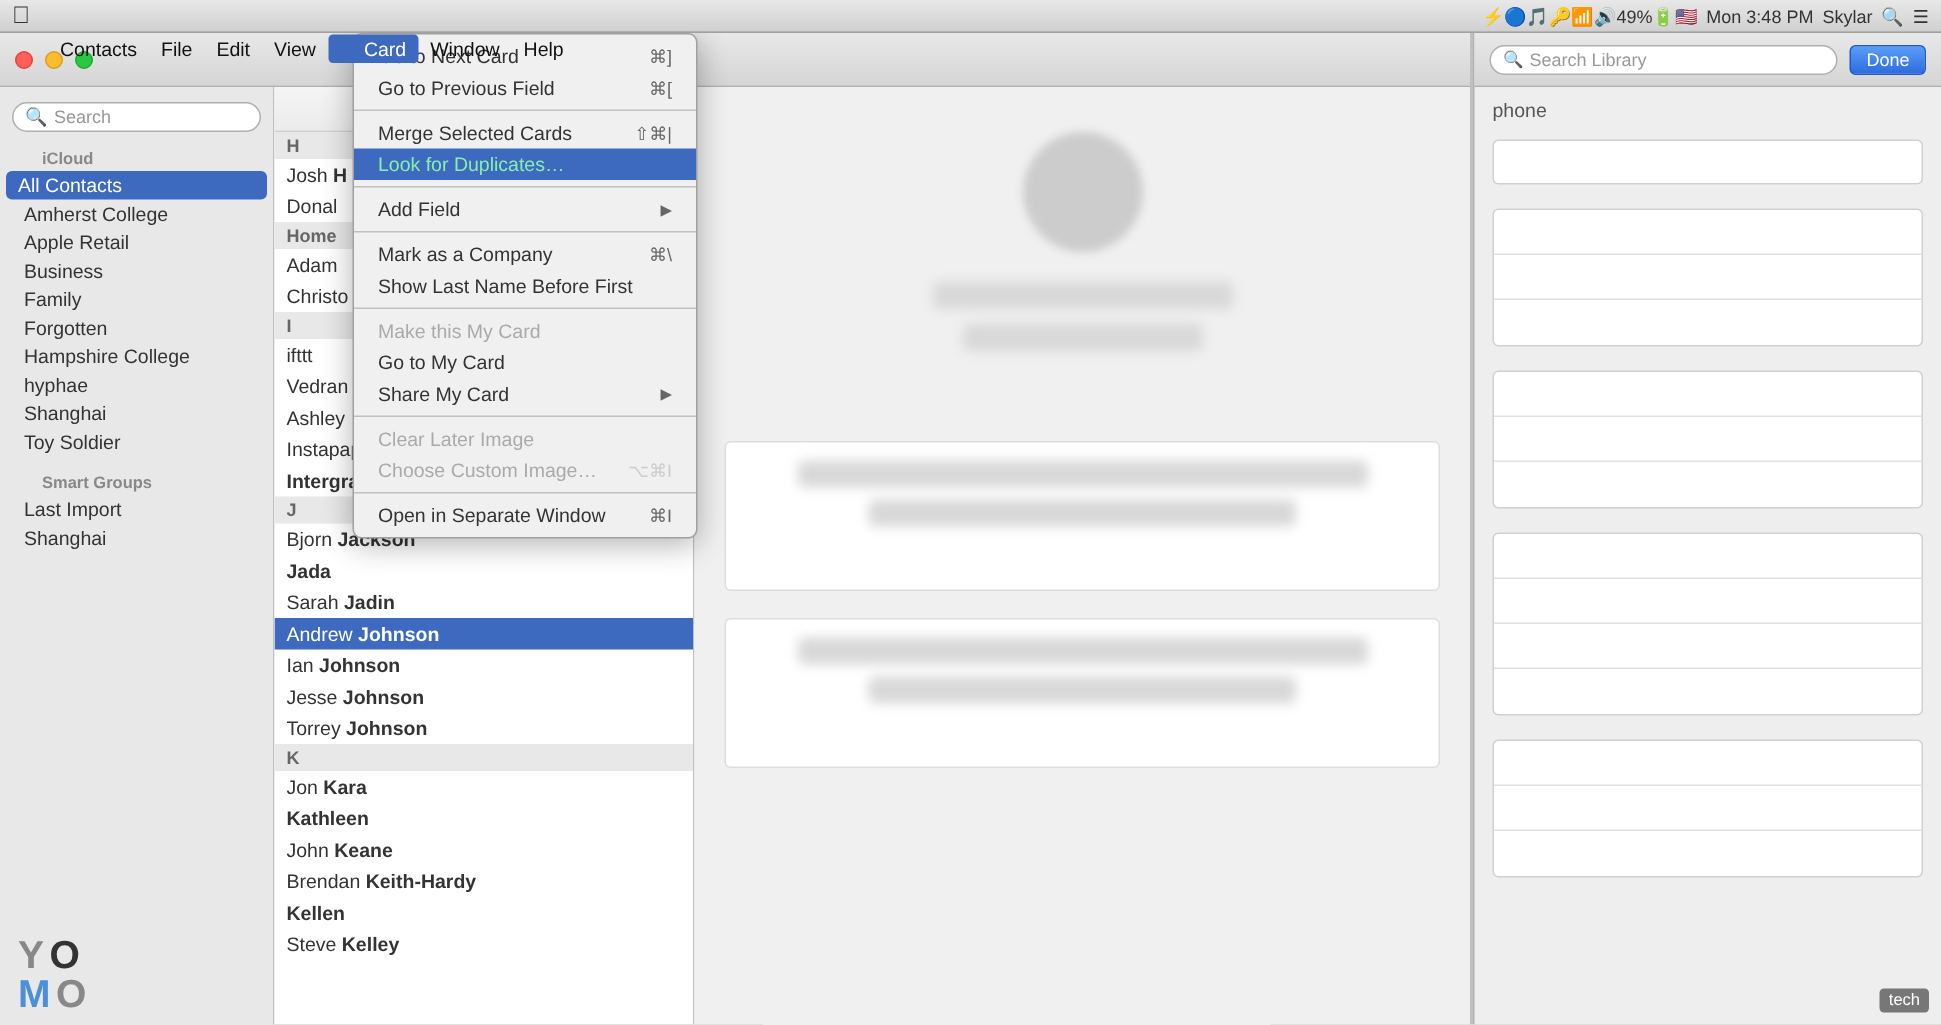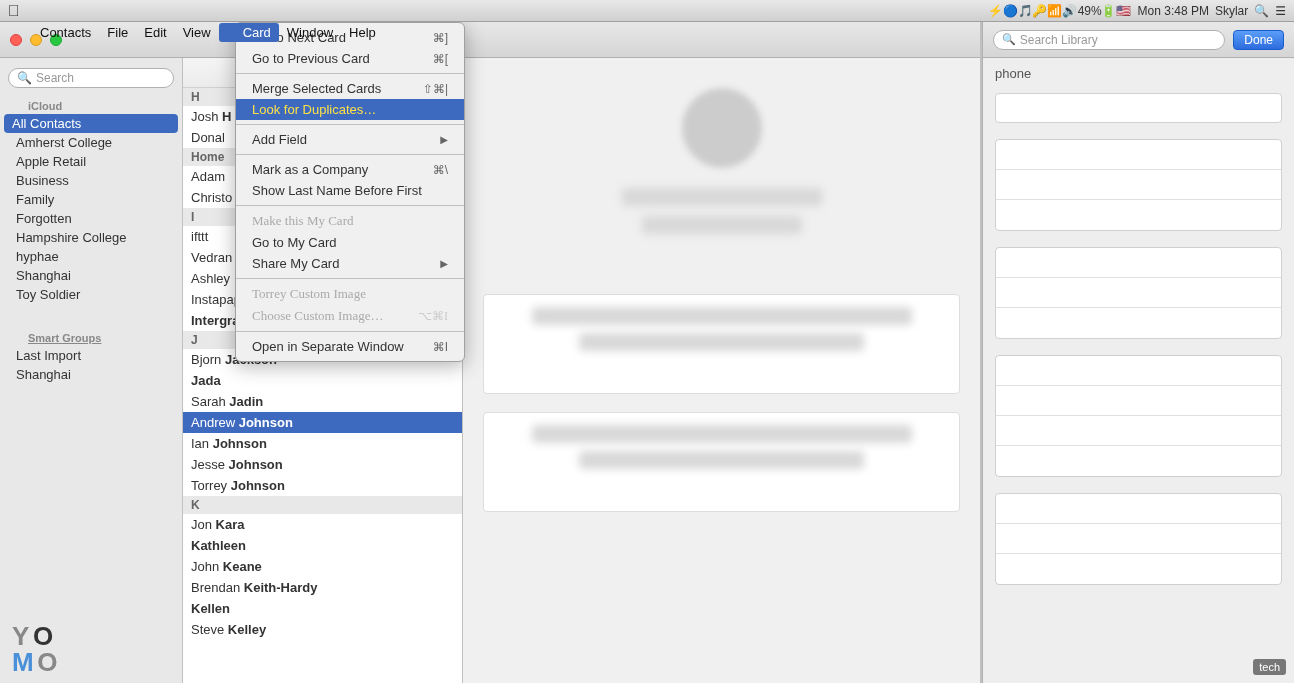--- a/index.html
+++ b/index.html
@@ -343,26 +343,25 @@
       font-size: 13px;
       color: #333;
       cursor: default;
       display: flex;
       align-items: center;
       justify-content: space-between;
       white-space: nowrap;
     }
     .menu-item.highlighted {
       background: #3d6abf;
-      color: #fde047;
+      color: #86efac;
     }
     .menu-item.disabled {
       color: #aaa;
       cursor: default;
-      font-family: Liberation Serif, serif;
     }
     .menu-separator {
       height: 1px;
       background: #c0c0c0;
       margin: 4px 0;
     }
     .menu-shortcut {
       font-size: 12px;
       color: #666;
       margin-left: 16px;
@@ -423,21 +422,21 @@
       <div class="sidebar-item selected">All Contacts</div>
       <div class="sidebar-item group-item">Amherst College</div>
       <div class="sidebar-item group-item">Apple Retail</div>
       <div class="sidebar-item group-item">Business</div>
       <div class="sidebar-item group-item">Family</div>
       <div class="sidebar-item group-item">Forgotten</div>
       <div class="sidebar-item group-item">Hampshire College</div>
       <div class="sidebar-item group-item">hyphae</div>
       <div class="sidebar-item group-item">Shanghai</div>
       <div class="sidebar-item group-item">Toy Soldier</div>
-      <div style="margin-top:24px;text-decoration:underline;" class="sidebar-section-header">Smart Groups</div>
+      <div style="margin-top:8px;" class="sidebar-section-header">Smart Groups</div>
       <div class="sidebar-item group-item">Last Import</div>
       <div class="sidebar-item group-item">Shanghai</div>
 
       <div class="moyo-logo" style="position:relative;margin-top:auto;padding-top:20px;">
         <div class="moyo-row">
           <span style="color:#888;font-size:26px;font-weight:900;">Y</span>
           <span style="color:#333;font-size:26px;font-weight:900;">O</span>
         </div>
         <div class="moyo-row">
           <span style="color:#4a90d9;font-size:26px;font-weight:900;">M</span>
@@ -507,21 +506,21 @@
     </div>
   </div>
 </div>
 
 <div id="dropdown-menu">
   <div class="menu-item">
     <span>Go to Next Card</span>
     <span class="menu-shortcut">⌘]</span>
   </div>
   <div class="menu-item">
-    <span>Go to Previous Card</span>
+    <span>Go to Previous Field</span>
     <span class="menu-shortcut">⌘[</span>
   </div>
   <div class="menu-separator"></div>
   <div class="menu-item">
     <span>Merge Selected Cards</span>
     <span class="menu-shortcut">⇧⌘|</span>
   </div>
   <div class="menu-item highlighted">
     <span>Look for Duplicates…</span>
     <span class="menu-shortcut"></span>
@@ -545,21 +544,21 @@
   </div>
   <div class="menu-item">
     <span>Go to My Card</span>
   </div>
   <div class="menu-item">
     <span>Share My Card</span>
     <span class="menu-arrow">▶</span>
   </div>
   <div class="menu-separator"></div>
   <div class="menu-item disabled">
-    <span>Torrey Custom Image</span>
+    <span>Clear Later Image</span>
   </div>
   <div class="menu-item disabled">
     <span>Choose Custom Image…</span>
     <span class="menu-shortcut" style="color:#ccc;">⌥⌘I</span>
   </div>
   <div class="menu-separator"></div>
   <div class="menu-item">
     <span>Open in Separate Window</span>
     <span class="menu-shortcut">⌘I</span>
   </div>

